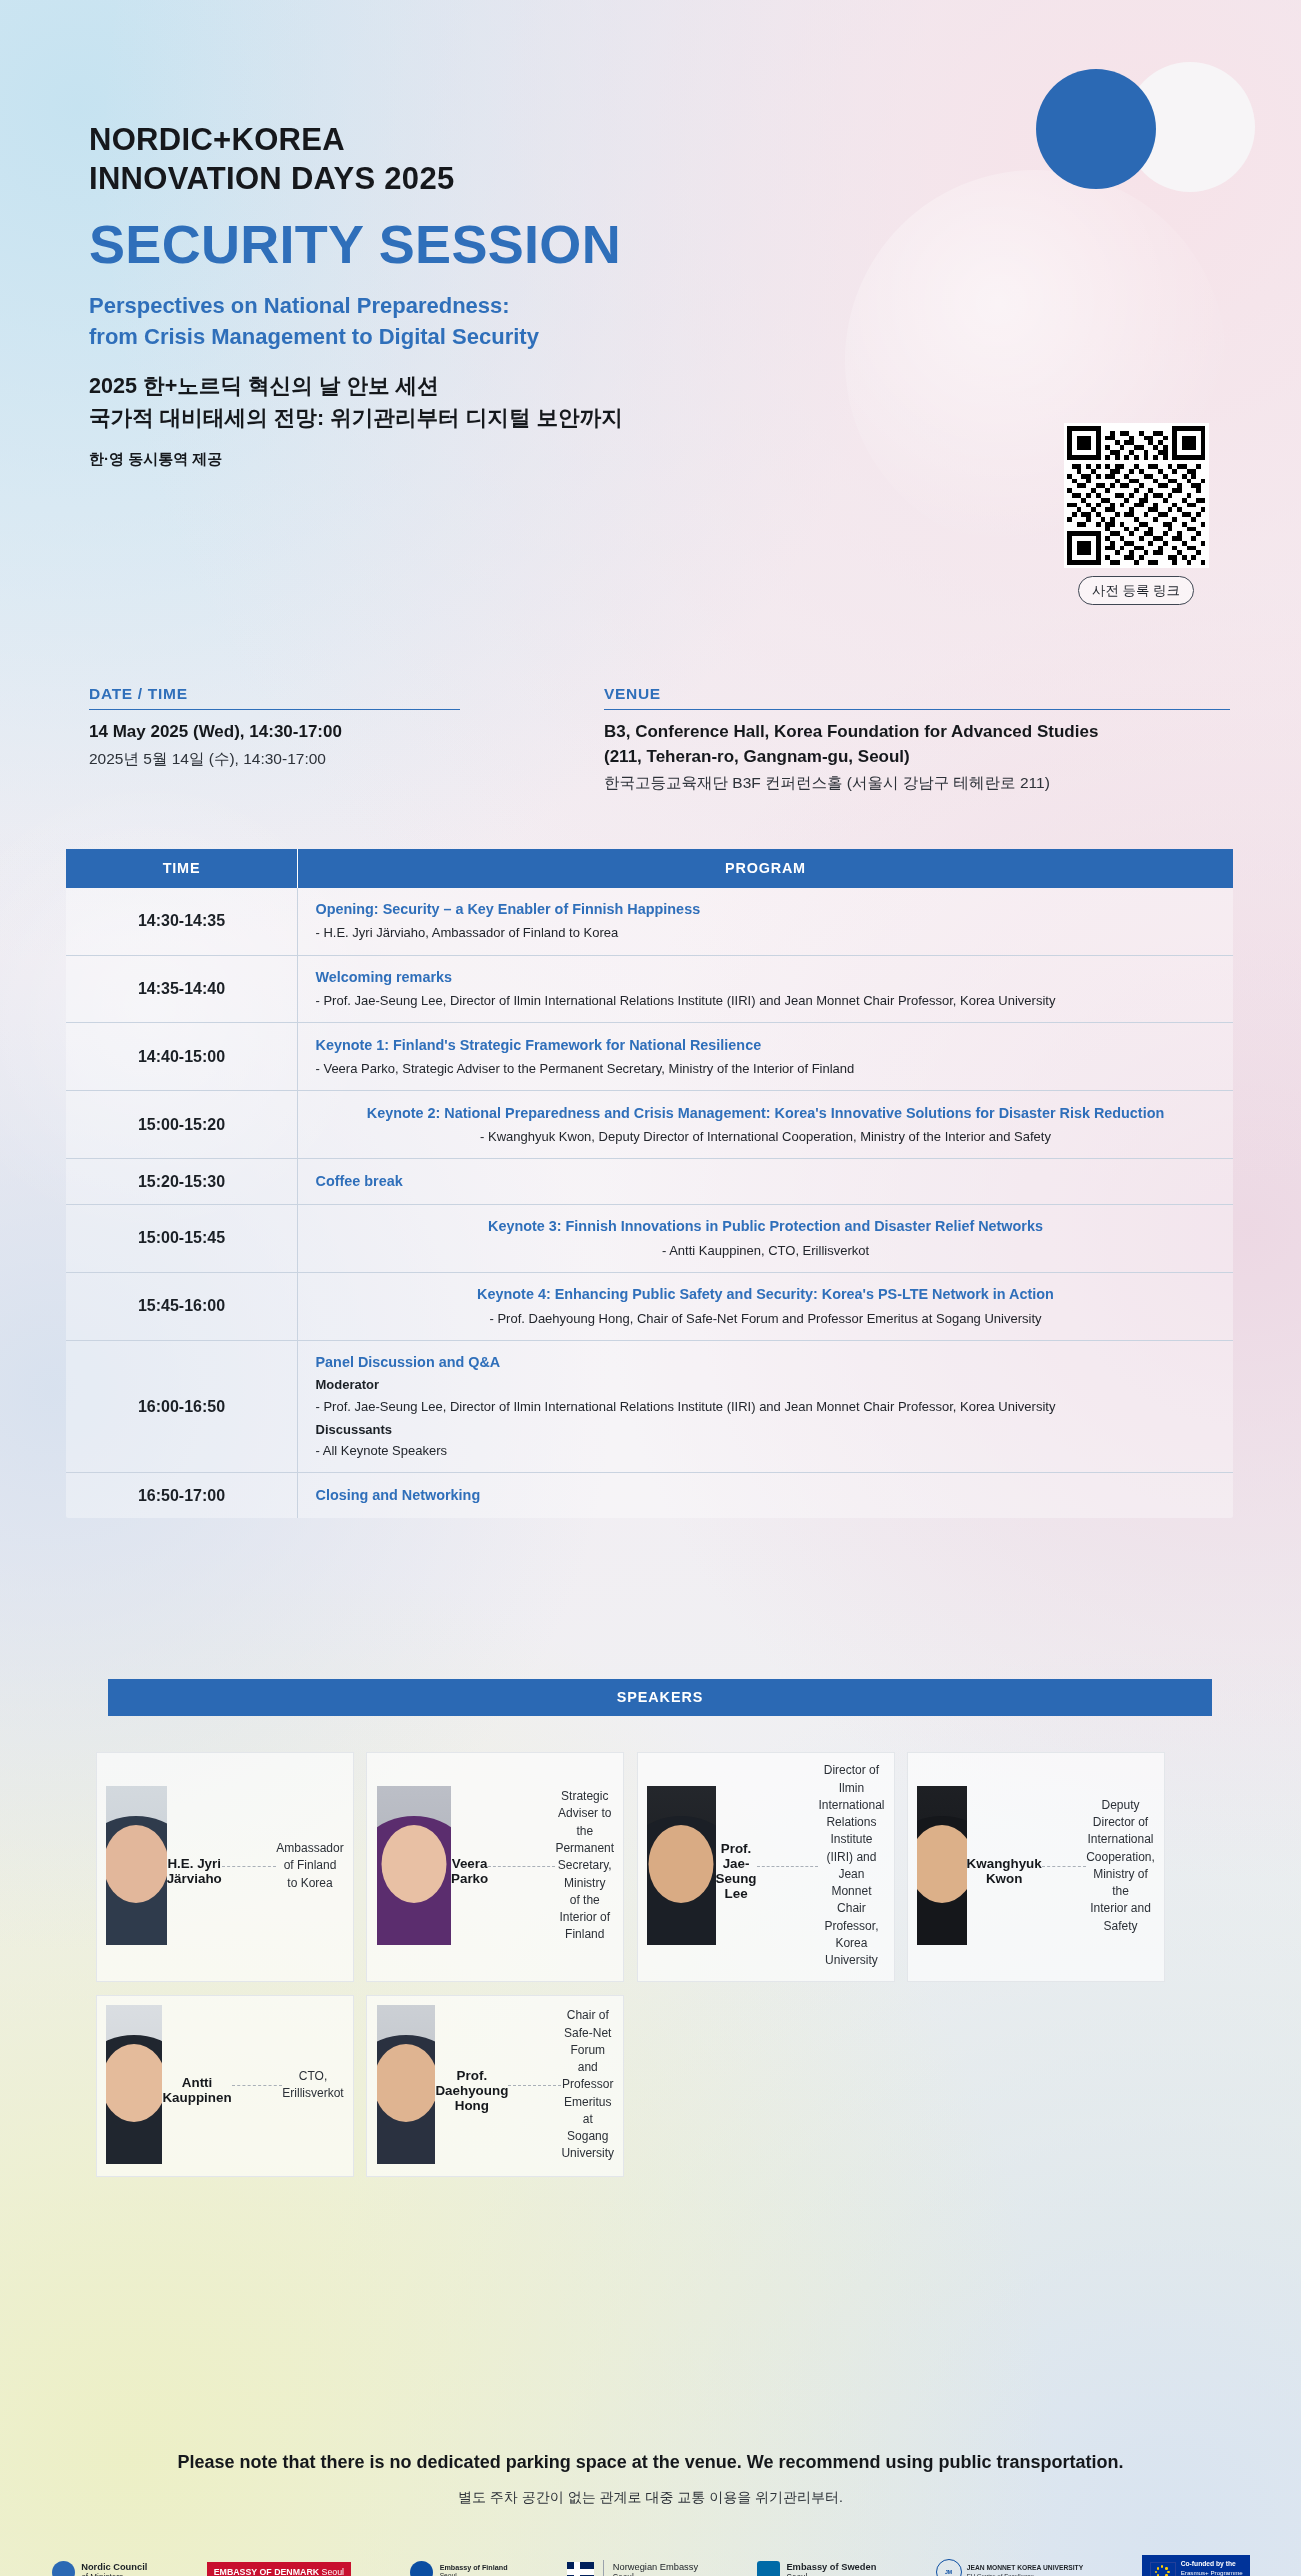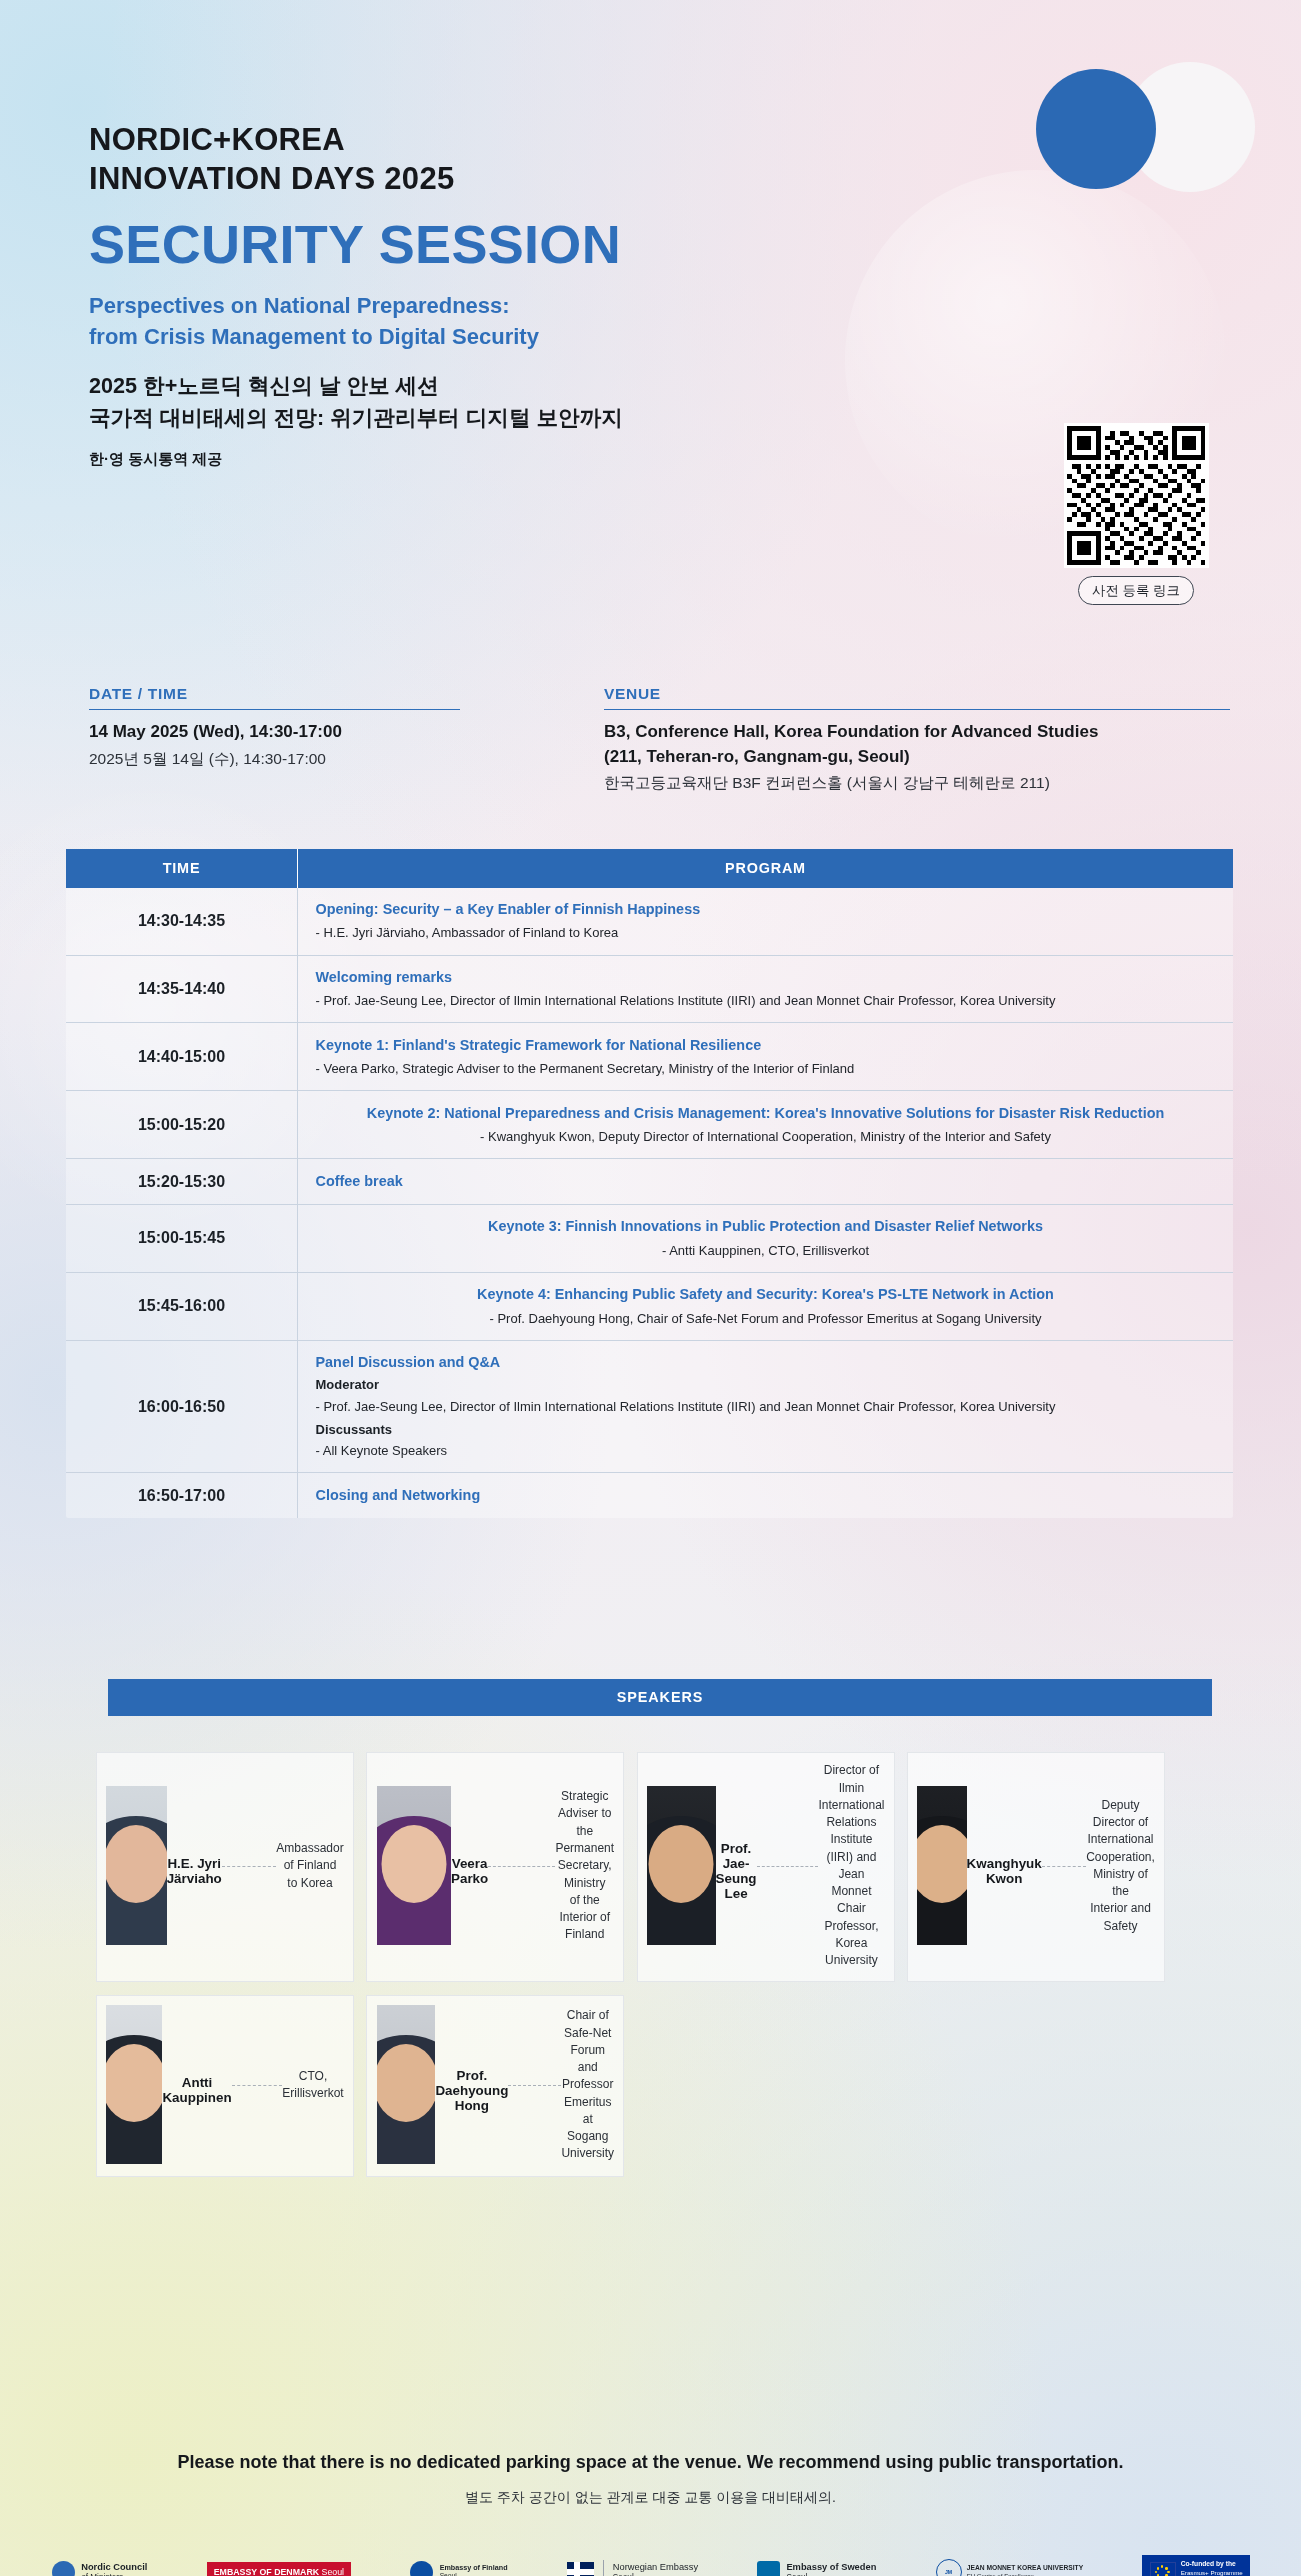--- a/index.html
+++ b/index.html
@@ -825,21 +825,21 @@
       <div class="spk-divider"></div>
       <p class="spk-role" style="white-space:pre-line">Chair of Safe-Net Forum
 and Professor Emeritus
 at Sogang University</p>
     </div>
 
   </div>
 
   <div class="foot-note">
     <p class="fn-en">Please note that there is no dedicated parking space at the venue. We recommend using public transportation.</p>
-    <p class="fn-ko">별도 주차 공간이 없는 관계로 대중 교통 이용을 대비태세의.</p>
+    <p class="fn-ko">별도 주차 공간이 없는 관계로 대중 교통 이용을 위기관리부터.</p>
   </div>
 
   <div class="logos">
 
     <div class="logo-item">
       <div class="logo-mark"></div>
       <div class="logo-text">
         <b>Nordic Council</b>
         <span>of Ministers</span>
       </div>

